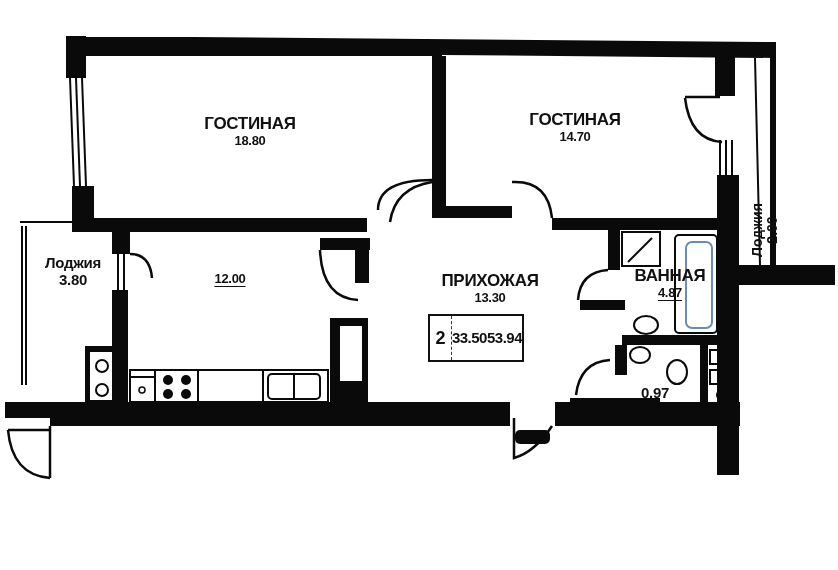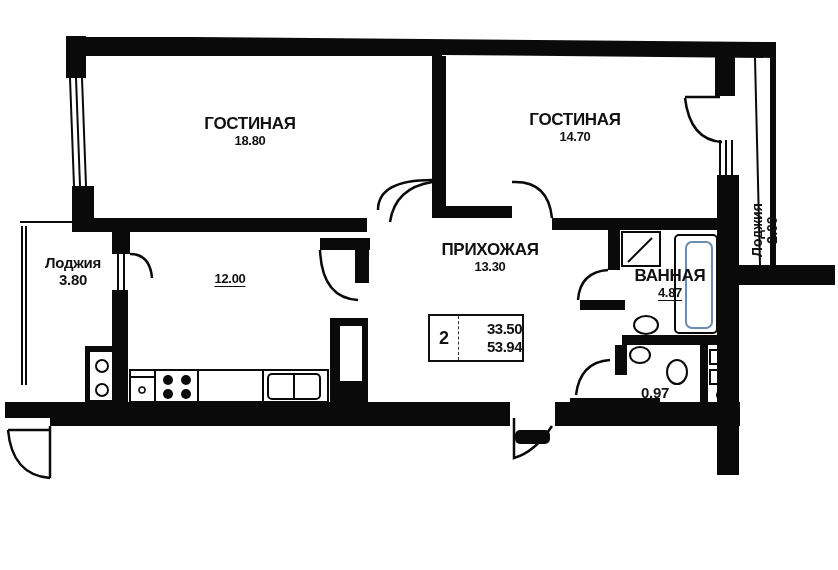--- a/index.html
+++ b/index.html
@@ -5,21 +5,21 @@
   html, body { margin: 0; padding: 0; background: #ffffff; }
   body { width: 838px; height: 570px; position: relative; overflow: hidden; font-family: "Liberation Sans", sans-serif; }
   #plan { position: absolute; left: 0; top: 0; width: 838px; height: 570px; }
   .label { position: absolute; text-align: center; font-weight: bold; color: #111; line-height: 1.15; letter-spacing: -0.3px; }
   .label .name { display: block; font-size: 17px; }
   .label .area { display: block; font-size: 13px; }
   .label.small .name, .label.small .area { font-size: 15px; }
   .u { text-decoration: underline; text-underline-offset: 3px; }
   .summary { position: absolute; left: 428px; top: 314px; width: 92px; height: 44px; border: 2px solid #111; display: flex; font-weight: bold; color: #111; }
   .summary .rooms { width: 28px; display: flex; align-items: center; justify-content: center; font-size: 18px; border-right: 1px dashed #333; }
-  .summary .areas { flex: 1; display: flex; flex-direction: column; justify-content: center; align-items: flex-end; font-size: 15px; line-height: 1.2; letter-spacing: -0.5px; }
+  .summary .areas { flex: 1; display: flex; flex-direction: row; justify-content: center; align-items: center; font-size: 15px; line-height: 1.2; letter-spacing: -0.5px; }
   .vert { position: absolute; transform: rotate(-90deg); transform-origin: center; font-weight: bold; color: #111; text-align: center; line-height: 1.1; }
 </style>
 </head>
 <body>
 
 <svg id="plan" viewBox="0 0 838 570" xmlns="http://www.w3.org/2000/svg">
   <g fill="#0a0a0a" stroke="none">
 
     <path d="M66 36 L776 42 L776 58 L442 55 L442 56 L85 56 L85 36 Z"></path>
     <rect x="66" y="36" width="20" height="42"></rect>
@@ -134,21 +134,21 @@
 <div class="label" style="left:180px;top:114px;width:140px;">
   <span class="name">ГОСТИНАЯ</span>
   <span class="area">18.80</span>
 </div>
 
 <div class="label" style="left:505px;top:110px;width:140px;">
   <span class="name">ГОСТИНАЯ</span>
   <span class="area">14.70</span>
 </div>
 
-<div class="label" style="left:420px;top:240px;width:140px;">
+<div class="label" style="left:420px;top:271px;width:140px;">
   <span class="name">ПРИХОЖАЯ</span>
   <span class="area">13.30</span>
 </div>
 
 <div class="label" style="left:170px;top:272px;width:120px;">
   <span class="area u">12.00</span>
 </div>
 
 <div class="label" style="left:620px;top:266px;width:100px;">
   <span class="name">ВАННАЯ</span>

